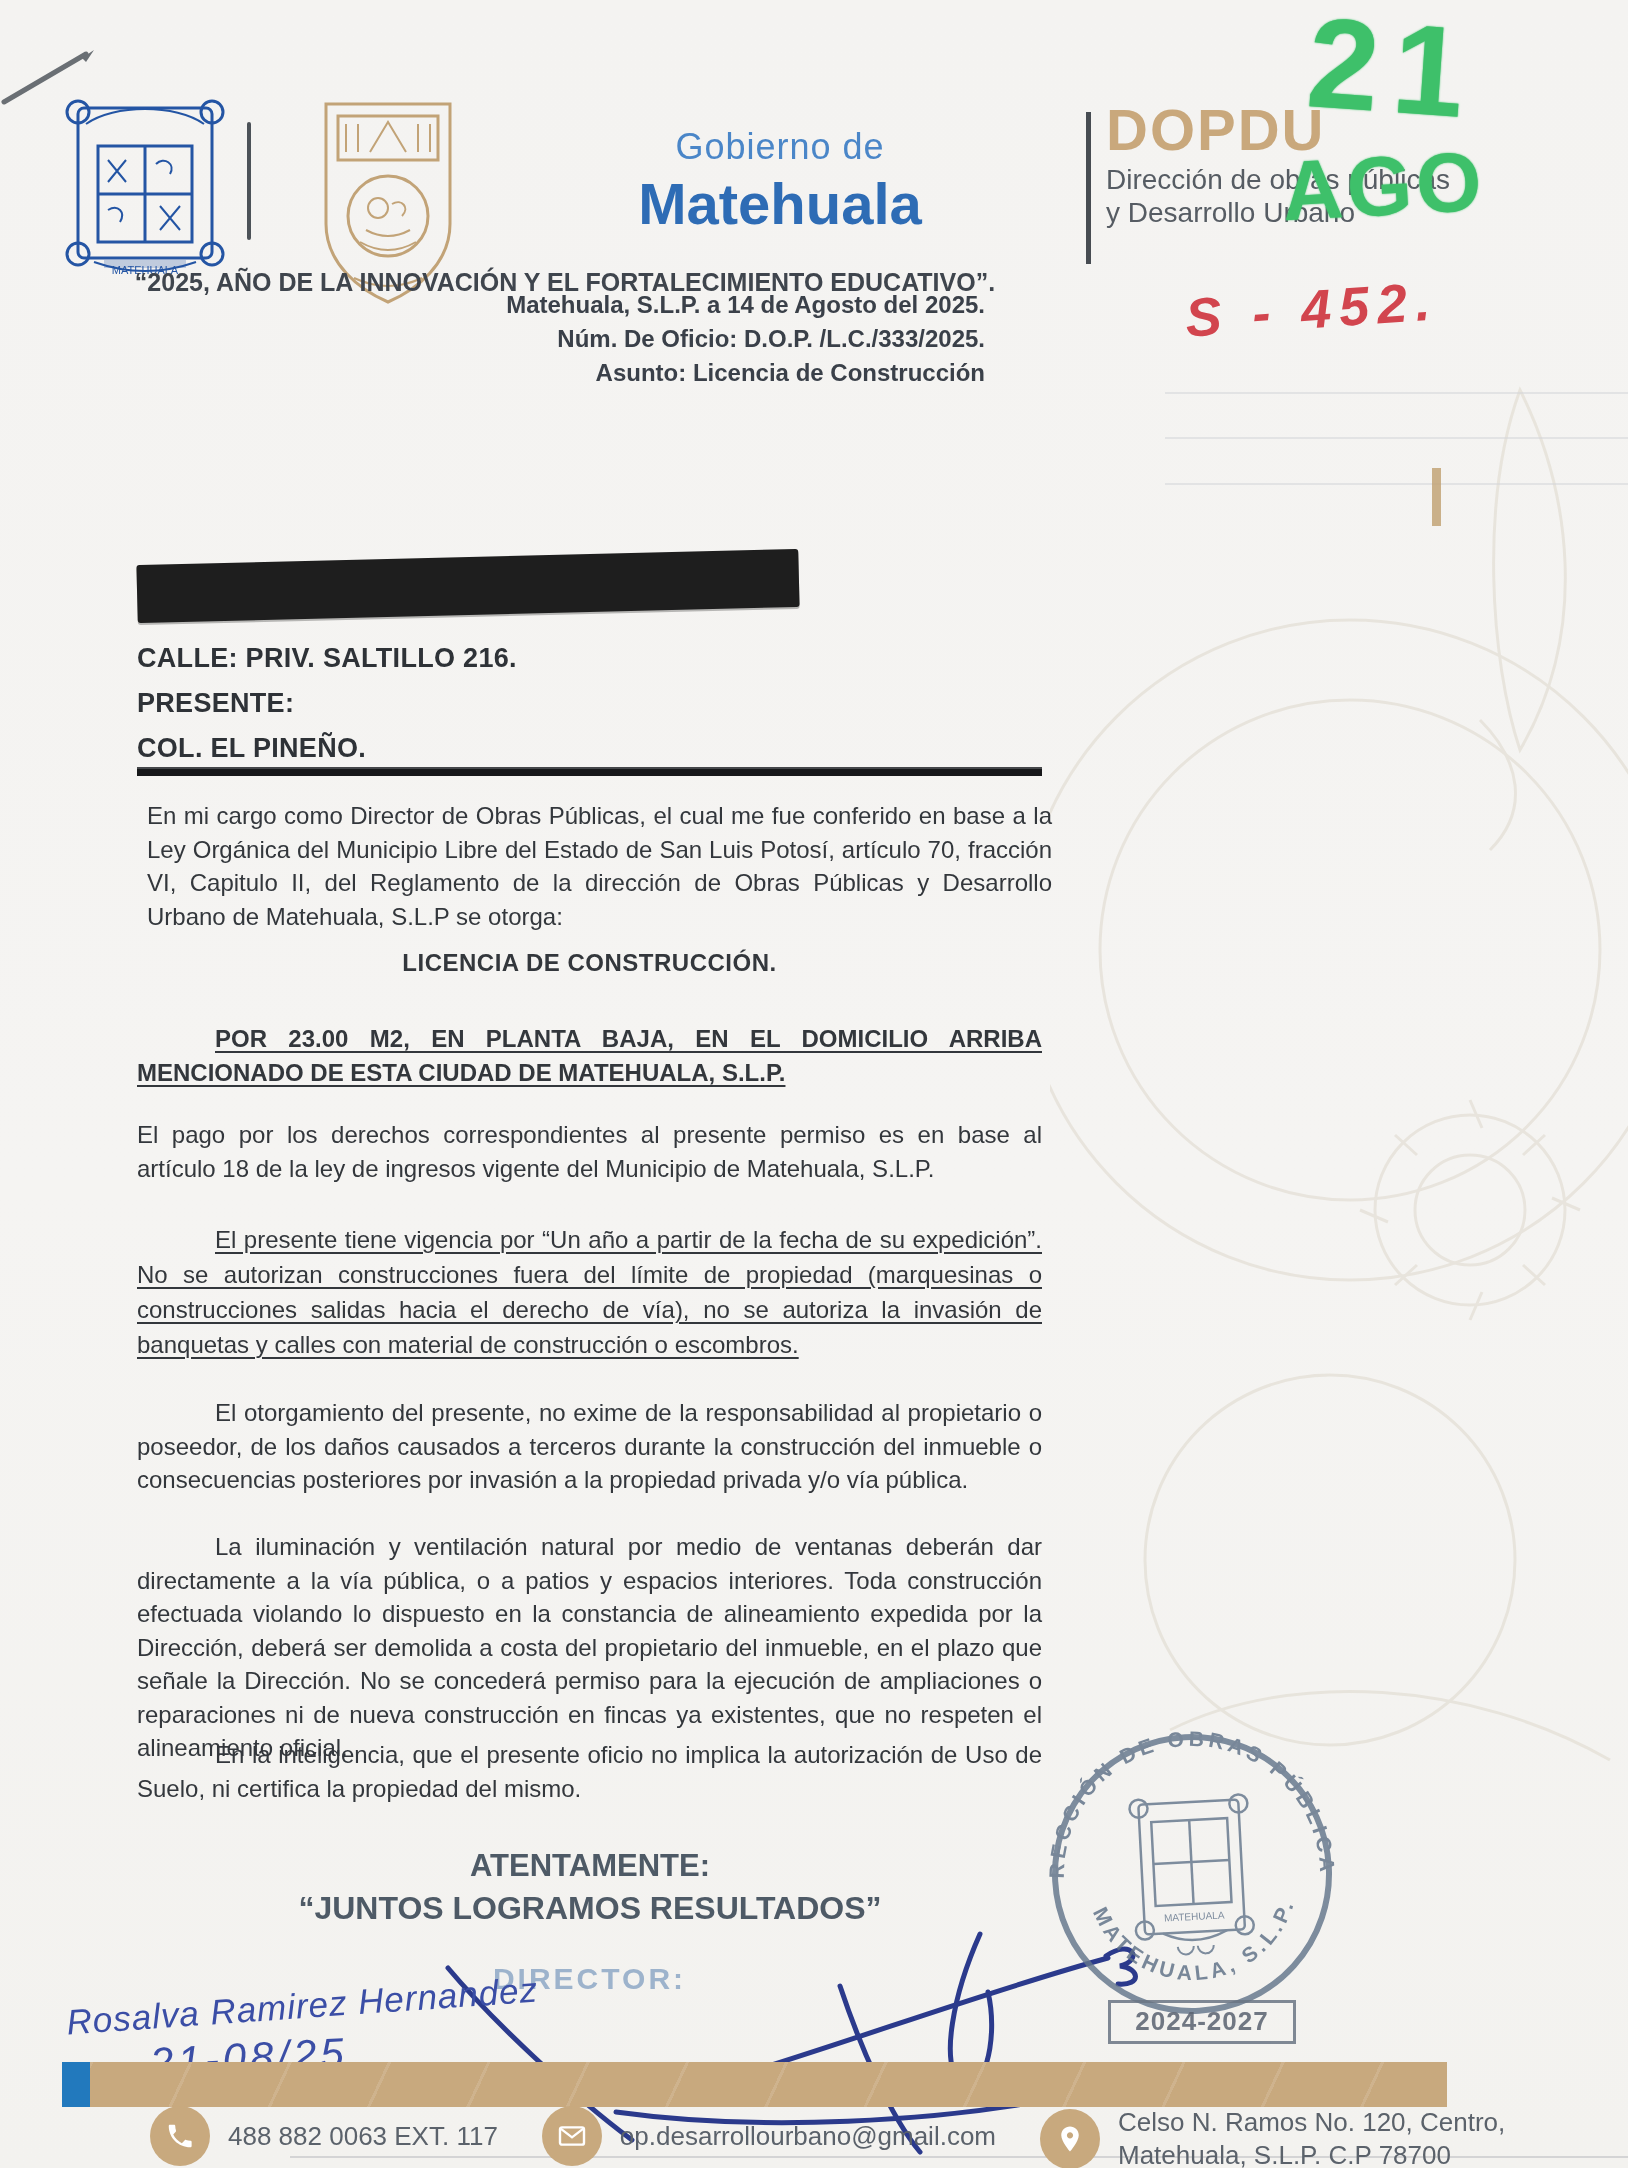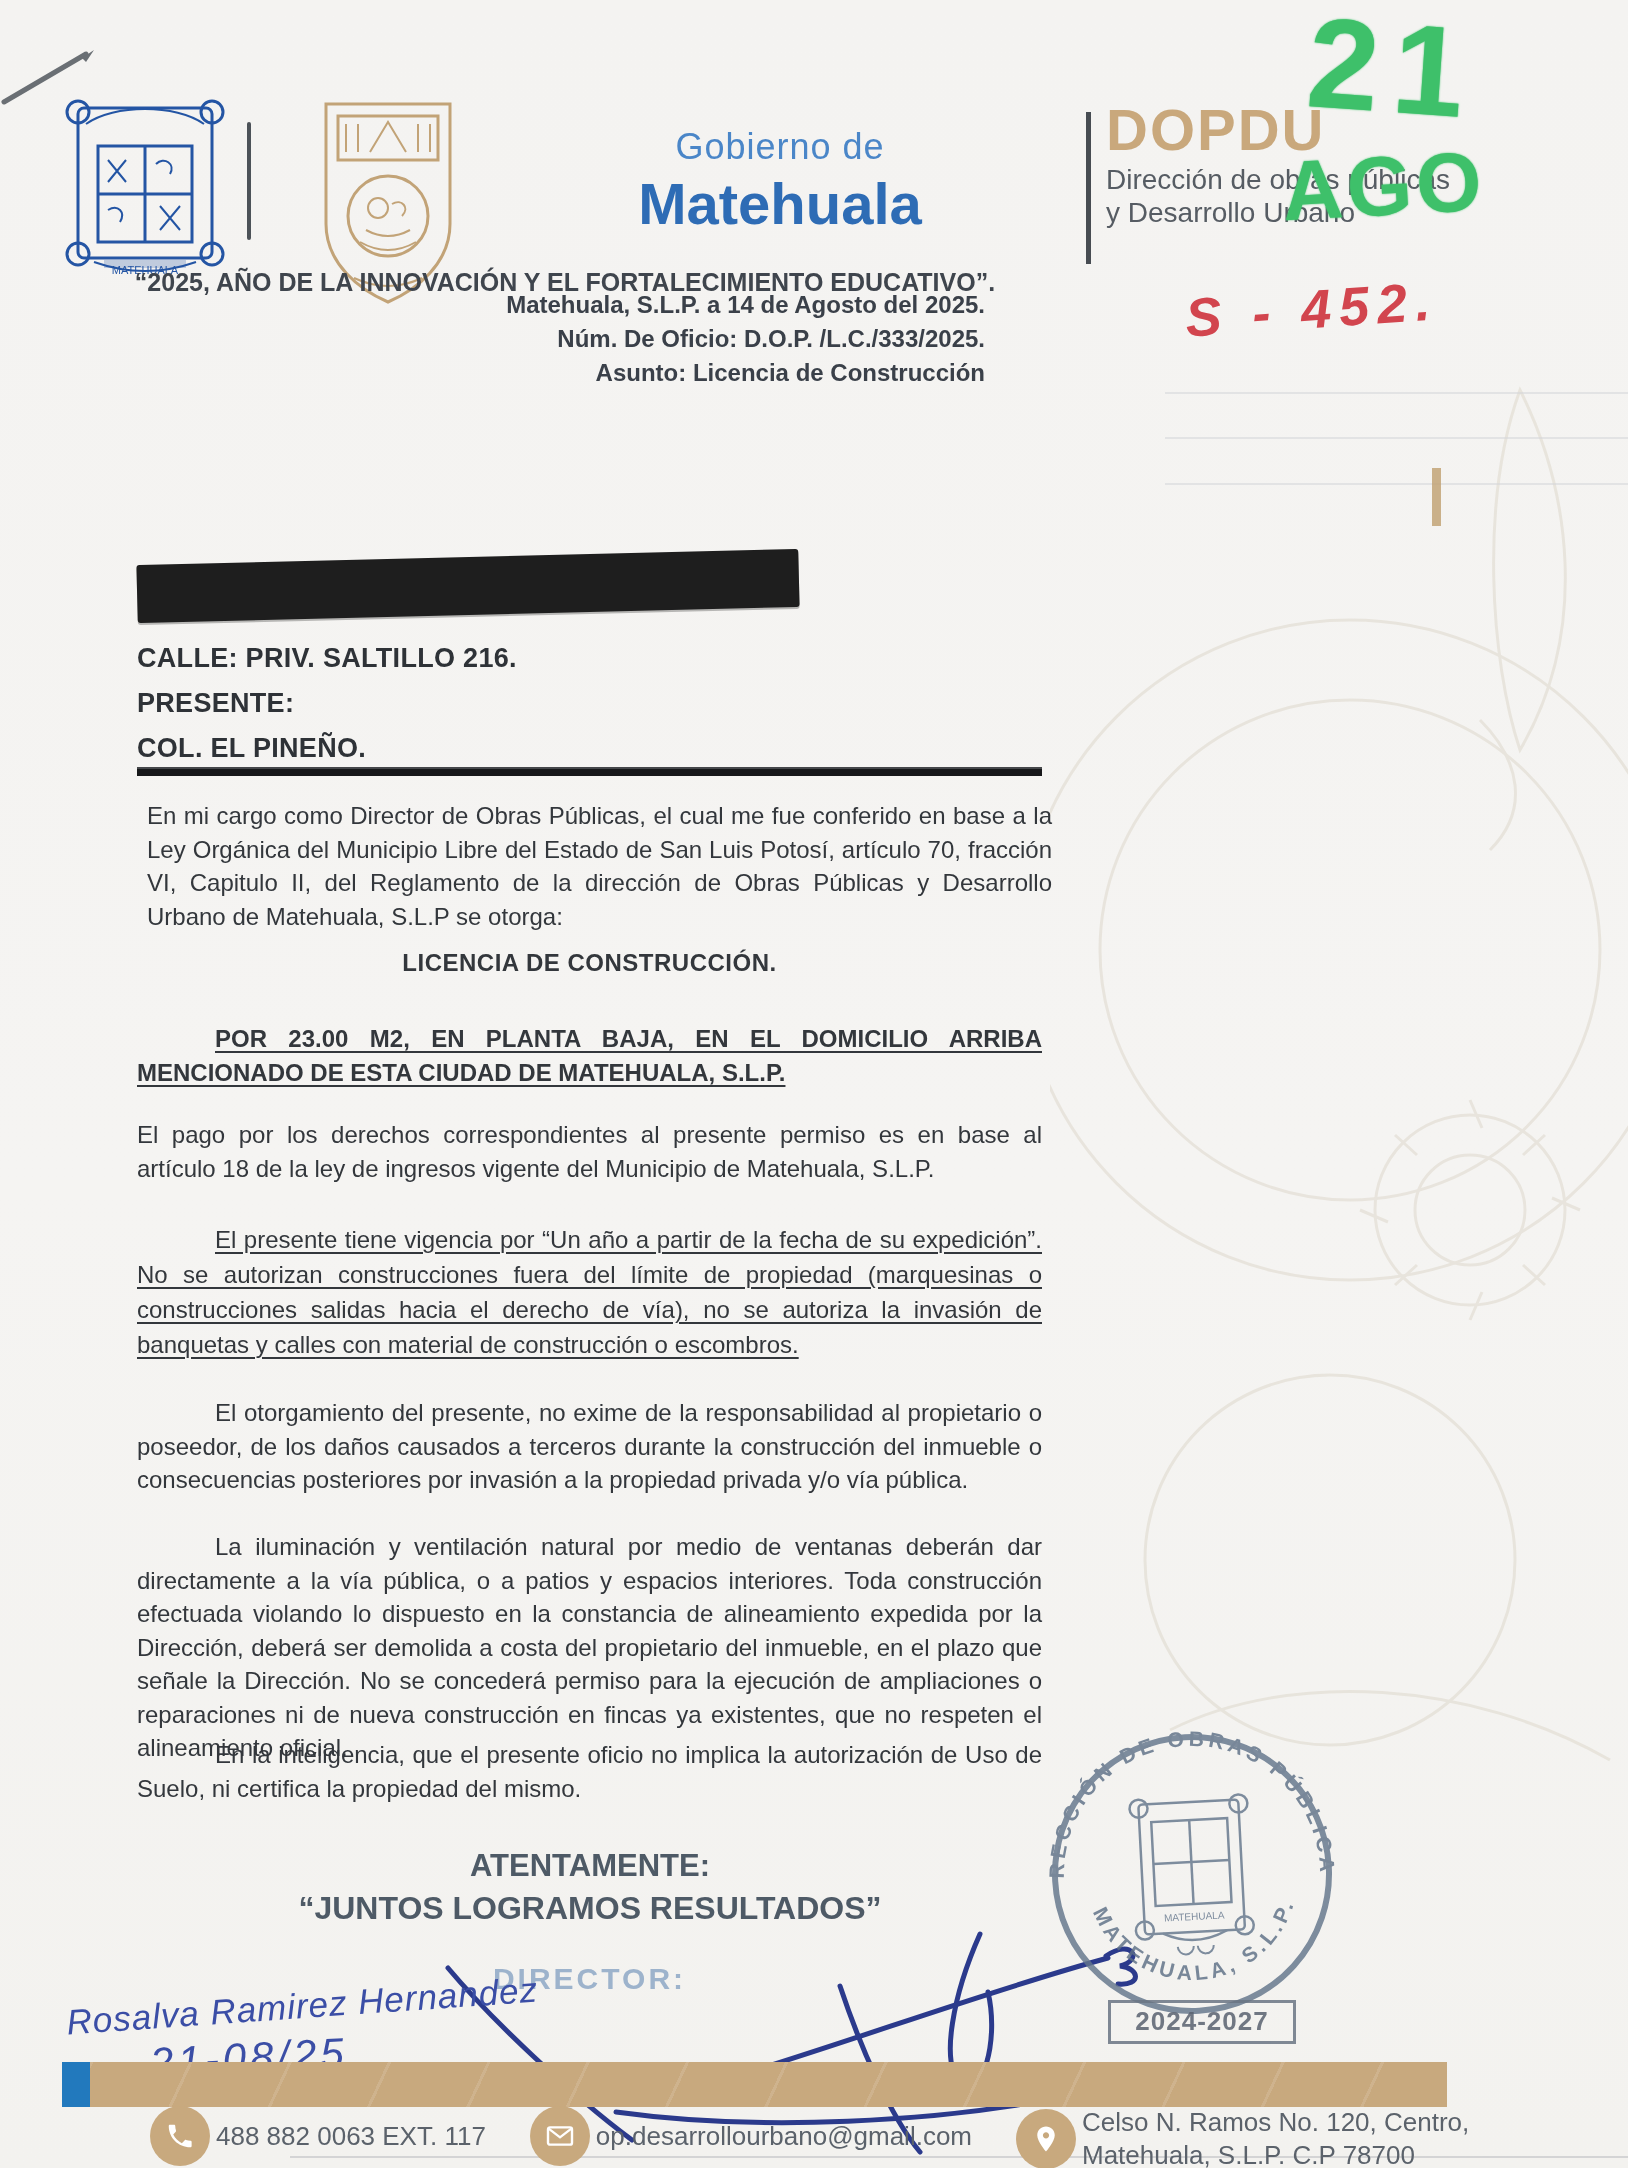--- a/index.html
+++ b/index.html
@@ -75,21 +75,21 @@
               font-weight:600;opacity:.85;}
 
   
   .wm{position:absolute;pointer-events:none;}
 
   
   .footer-blue{position:absolute;left:62px;top:2062px;width:28px;height:45px;background:#2279bd;}
   .footer-bar{position:absolute;left:90px;top:2062px;width:1357px;height:45px;background:#c8a97e;
               background-image:repeating-linear-gradient(115deg,rgba(255,255,255,.12) 0 3px,transparent 3px 90px);}
   .footer-items{position:absolute;left:150px;top:2106px;width:1430px;display:flex;align-items:flex-start;gap:44px;}
-  .f-item{display:flex;align-items:center;gap:6px;}
+  .f-item{display:flex;align-items:center;gap:18px;}
   .f-ico{width:60px;height:60px;border-radius:50%;background:#c8a97e;display:flex;align-items:center;justify-content:center;flex:0 0 auto;}
   .f-txt{font-size:26px;color:#5b626b;line-height:33px;}
   .bottom-line{position:absolute;left:290px;top:2156px;width:1338px;height:2px;background:#c6c8ca;opacity:.7;}
 </style>
 </head>
 <body>
 
 <div class="page">
 
   <svg class="pen-stroke" width="120" height="80" viewBox="0 0 120 80">

